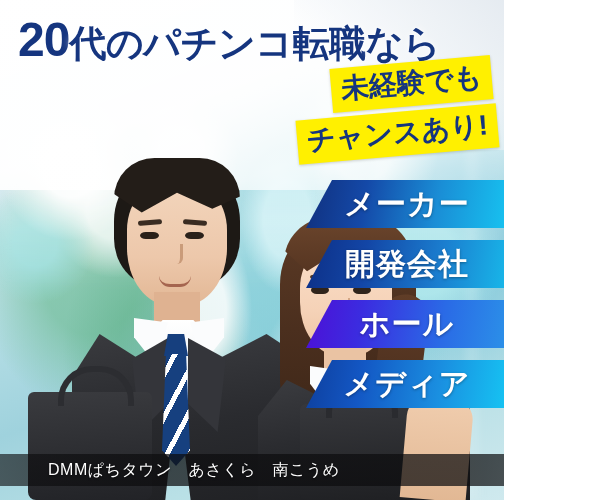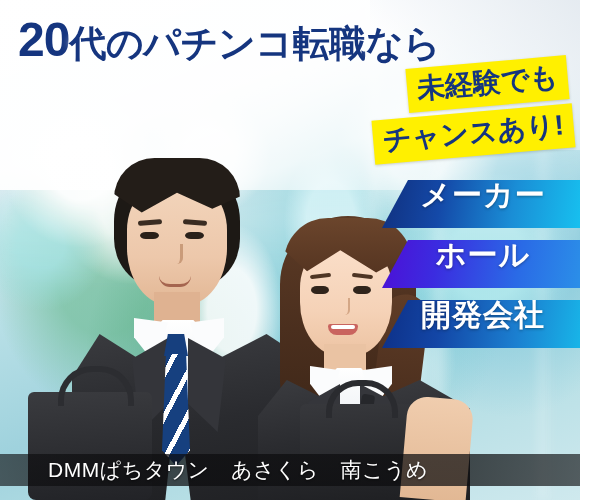--- a/index.html
+++ b/index.html
@@ -8,21 +8,21 @@
     padding: 0;
     background: #ffffff;
   }
   body {
     font-family: "Liberation Sans", "DejaVu Sans", sans-serif;
   }
 
   
   .banner {
     position: relative;
-    width: 580px;
+    width: 504px;
     height: 500px;
     overflow: hidden;
     background: #dfeaf0;
     user-select: none;
   }
 
   
   .bg-photo {
     position: absolute;
     inset: 0;
@@ -392,21 +392,21 @@
     display: flex;
     flex-direction: column;
     gap: 12px;
   }
   .cat {
     position: relative;
     height: 48px;
     margin-left: 14px;
     clip-path: polygon(26px 0, 100% 0, 100% 100%, 0 100%);
     display: flex;
-    align-items: flex-start;
+    align-items: center;
     justify-content: center;
     padding-right: 16px;
     box-shadow: 0 2px 5px rgba(0,0,0,0.20);
   }
   .cat .label {
     color: #ffffff;
     font-size: 30px;
     font-weight: 700;
     line-height: 1;
     letter-spacing: 1px;
@@ -426,21 +426,21 @@
     left: 0;
     bottom: 14px;
     width: 600px;
     height: 32px;
     background: linear-gradient(90deg, rgba(12,12,14,0.62) 0%, rgba(12,12,14,0.72) 22%, rgba(12,12,14,0.72) 78%, rgba(12,12,14,0.62) 100%);
     display: flex;
     align-items: center;
   }
   .caption {
     color: #ffffff;
-    font-size: 21px;
+    font-size: 16px;
     font-weight: 400;
     letter-spacing: 0.5px;
     padding-left: 48px;
     white-space: nowrap;
     text-shadow: 0 1px 2px rgba(0,0,0,0.6);
   }
 </style>
 </head>
 <body>
 
@@ -513,25 +513,28 @@
 
   <div class="badge">
     <div class="badge-line l1">未経験でも</div>
     <div class="badge-line l2">チャンスあり!</div>
   </div>
 
   <div class="cats">
     <div class="cat c0">
       <span class="label">メーカー</span>
     </div>
+    <div class="cat c2">
+      <span class="label">開発会社</span>
+    </div>
     <div class="cat c1">
       <span class="label">ホール</span>
     </div>
-    <div class="cat c2">
-      <span class="label">開発会社</span>
+    <div class="cat c4">
+      <span class="label">メディア</span>
     </div>
   </div>
 
   <div class="caption-band">
     <span class="caption">DMMぱちタウン　あさくら　南こうめ</span>
   </div>
 
 </div>
 
 </body></html>

